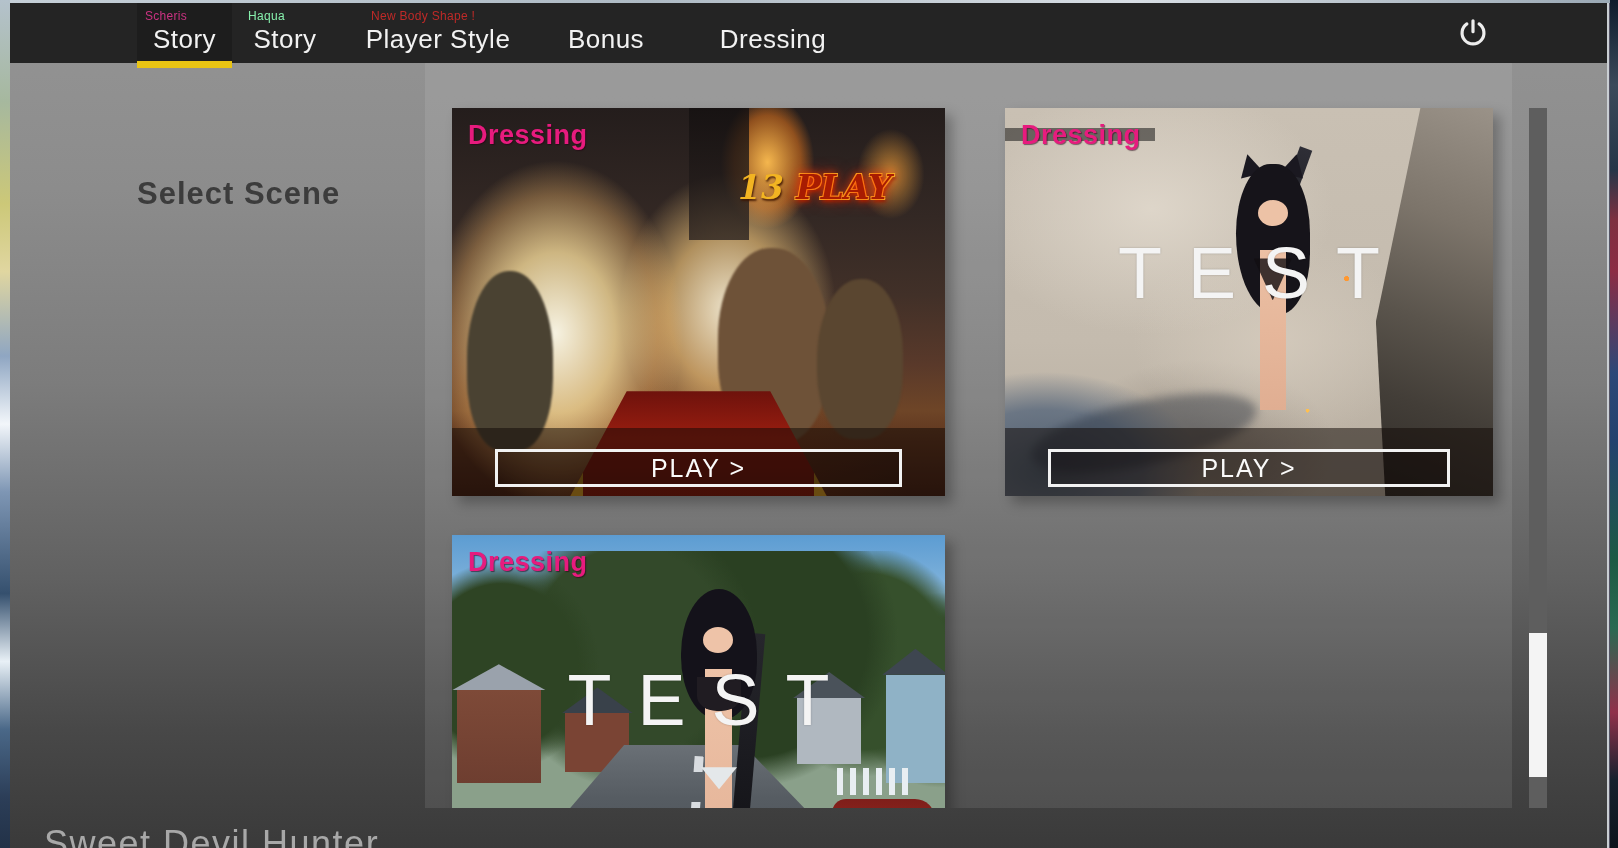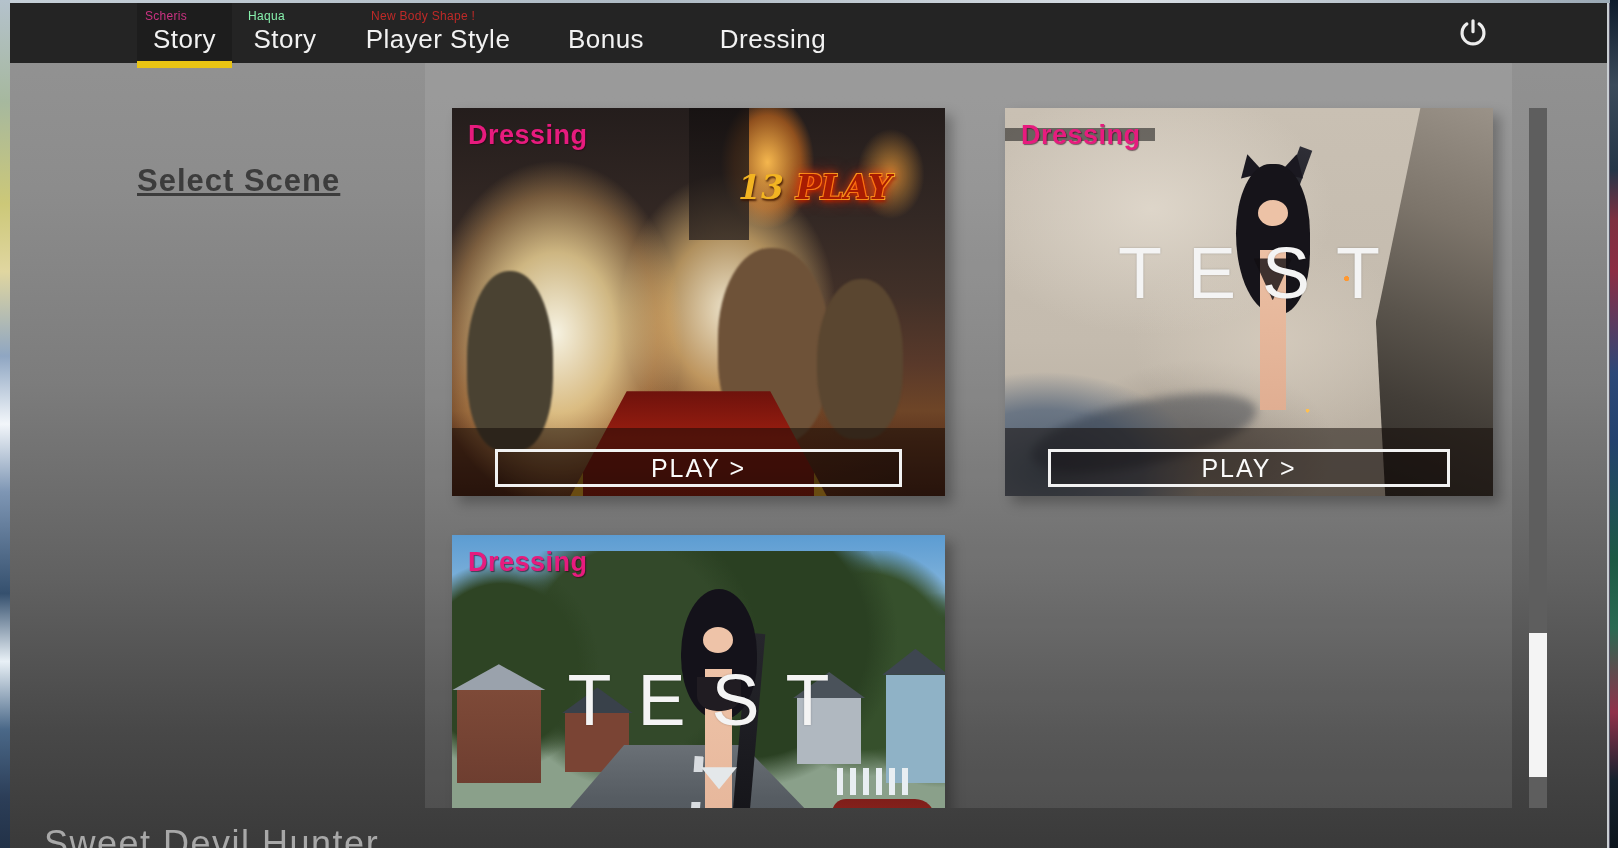--- a/index.html
+++ b/index.html
@@ -31,22 +31,22 @@
   .super-pink{color:#cb3282;}
   .super-blue{color:#86efac;}
   .super-red{color:#bf2a28;}
   .tab .main{position:absolute;bottom:8px;left:0;width:100%;text-align:center;
     font-size:26px;color:#f2f2f2;letter-spacing:.5px;white-space:nowrap;}
   .tab-underline{position:absolute;left:0;bottom:-5px;width:100%;height:7px;background:#e9c414;}
   .power-btn{position:absolute;left:1445px;top:13px;width:36px;height:36px;cursor:pointer;
     display:flex;align-items:center;justify-content:center;background:transparent;border:none;}
 
   
-  .select-scene{position:absolute;left:127px;top:160px;font-size:31px;color:#3c3c3c;
-    font-weight:600;letter-spacing:1px;text-decoration:underline;}
+  .select-scene{position:absolute;left:127px;top:173px;font-size:31px;color:#3c3c3c;
+    font-weight:600;letter-spacing:1px;}
   .footer-title{position:absolute;left:34px;top:820px;font-size:36px;color:#a8a8a8;
     font-weight:400;letter-spacing:1.5px;white-space:nowrap;}
 
   
   .viewport{position:absolute;left:415px;top:60px;width:1087px;height:745px;
     overflow:hidden;background:rgba(255,255,255,0.09);}
   .scrolltrack{position:absolute;left:1519px;top:105px;width:18px;height:700px;background:#5e5e5e;}
   .scrollthumb{position:absolute;left:0;top:525px;width:18px;height:144px;background:#f4f4f4;cursor:pointer;}
 
   .card{position:absolute;width:493px;height:388px;box-shadow:7px 7px 12px rgba(0,0,0,0.28);}

